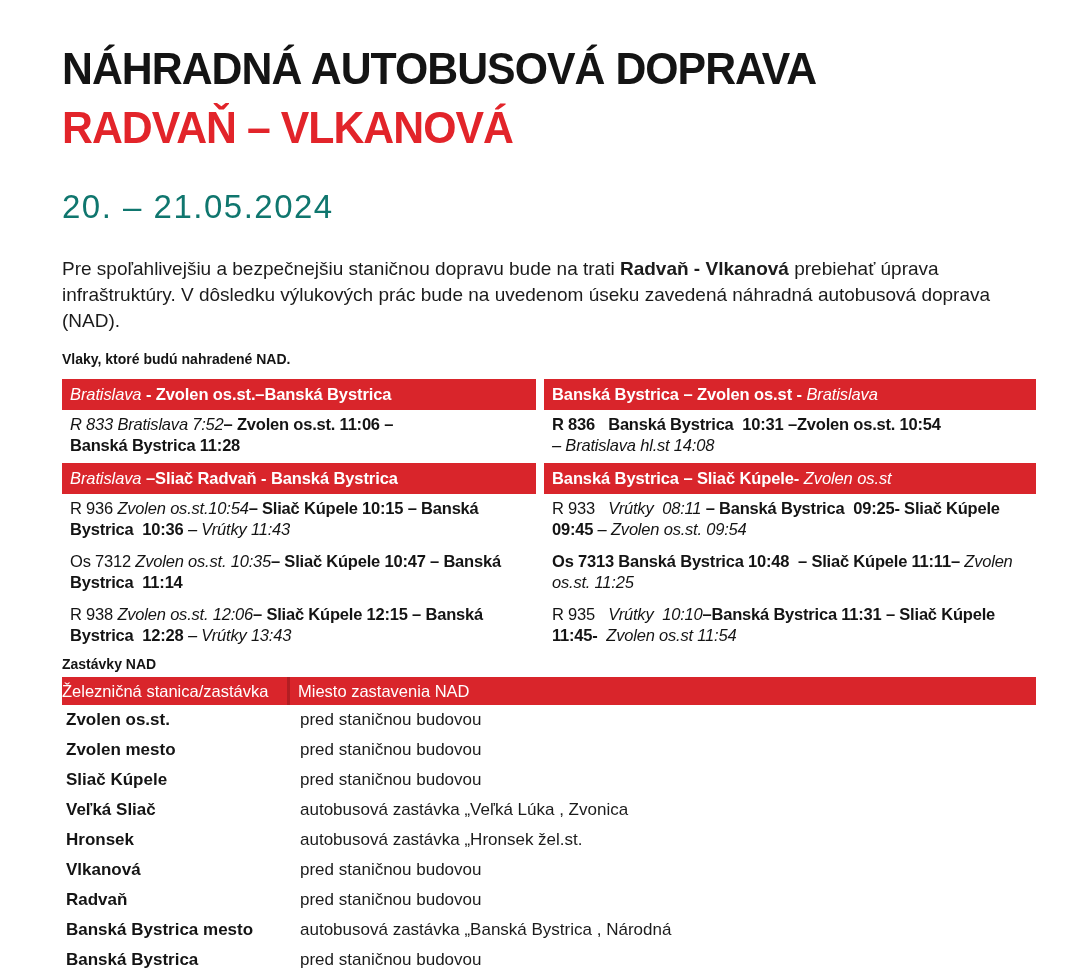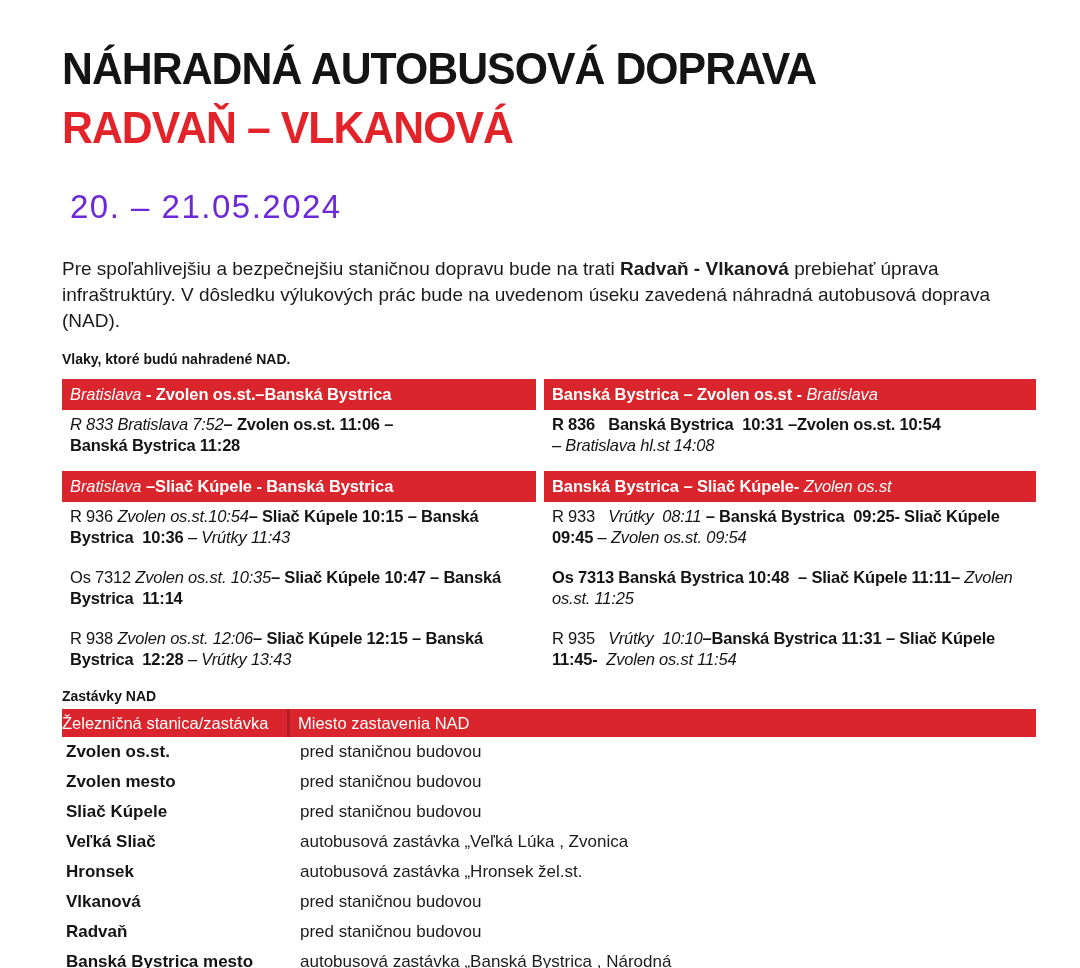--- a/index.html
+++ b/index.html
@@ -20,41 +20,41 @@
     letter-spacing:-1px;color:#141414;white-space:nowrap;
     transform:scaleX(0.95);transform-origin:0 50%;
   }
   .subtitle{
     margin:12px 0 0;font-size:45px;line-height:1.04;font-weight:800;
     letter-spacing:-1px;color:var(--red2);white-space:nowrap;
     transform:scaleX(0.95);transform-origin:0 50%;
   }
   .date{
     margin-top:36px;font-size:33px;line-height:1.15;font-weight:400;
-    letter-spacing:1.5px;color:#6d28d9;margin-left:8px;
+    letter-spacing:1.5px;color:#0f766e;
   }
   .intro{margin:30px 0 0;font-size:19px;line-height:26px;color:#1b1b1b}
   .sec-heading{margin-top:14px;font-size:14px;line-height:22px;font-weight:700;color:#141414}
 
   
   .seg-r{font-style:normal;font-weight:400}
   .seg-i{font-style:italic;font-weight:400}
   .seg-b{font-style:normal;font-weight:700}
 
   
   .t1{margin-top:9px}
   .t1-grid{display:grid;grid-template-columns:474px 8px 492px}
   .t1-hcell{
     background:var(--red);color:#ffffff;
     padding:6px 8px;font-size:16.5px;line-height:19px;
     white-space:pre-wrap;letter-spacing:-0.1px;
   }
   .t1-gap{background:transparent}
   .t1-cell{
-    padding:4px 8px 15px;font-size:16.5px;line-height:21px;
+    padding:4px 8px 7px;font-size:16.5px;line-height:21px;
     white-space:pre-wrap;letter-spacing:-0.2px;color:#141414;
   }
 
   
   .stops-heading{margin-top:0}
   .t2{margin-top:2px}
   .t2-headrow{
     display:grid;grid-template-columns:228px 746px;
     background:var(--red);color:#fff;height:28px;align-items:center;
   }
@@ -88,21 +88,21 @@
       </div>
       <div class="t1-grid">
         <div class="t1-cell"><span class="seg-i">R 833 Bratislava 7:52</span><span class="seg-b">– Zvolen os.st. 11:06 –
 Banská Bystrica 11:28</span></div>
         <div class="t1-gap"></div>
         <div class="t1-cell"><span class="seg-b">R 836   Banská Bystrica  10:31 –Zvolen os.st. 10:54
 </span><span class="seg-i">– Bratislava hl.st 14:08</span></div>
       </div>
 
       <div class="t1-grid">
-        <div class="t1-hcell"><span class="seg-i">Bratislava </span><span class="seg-b">–Sliač Kúpele - Banská Bystrica</span></div>
+        <div class="t1-hcell"><span class="seg-i">Bratislava </span><span class="seg-b">–Sliač Radvaň - Banská Bystrica</span></div>
         <div class="t1-gap"></div>
         <div class="t1-hcell"><span class="seg-b">Banská Bystrica – Sliač Kúpele- </span><span class="seg-i">Zvolen os.st</span></div>
       </div>
       <div class="t1-grid">
         <div class="t1-cell"><span class="seg-r">R 936 </span><span class="seg-i">Zvolen os.st.10:54</span><span class="seg-b">– Sliač Kúpele 10:15 – Banská
 Bystrica  10:36 </span><span class="seg-i">– Vrútky 11:43</span></div>
         <div class="t1-gap"></div>
         <div class="t1-cell"><span class="seg-r">R 933   </span><span class="seg-i">Vrútky  08:11 </span><span class="seg-b">– Banská Bystrica  09:25- Sliač Kúpele
 09:45 </span><span class="seg-i">– Zvolen os.st. 09:54</span></div>
       </div>

